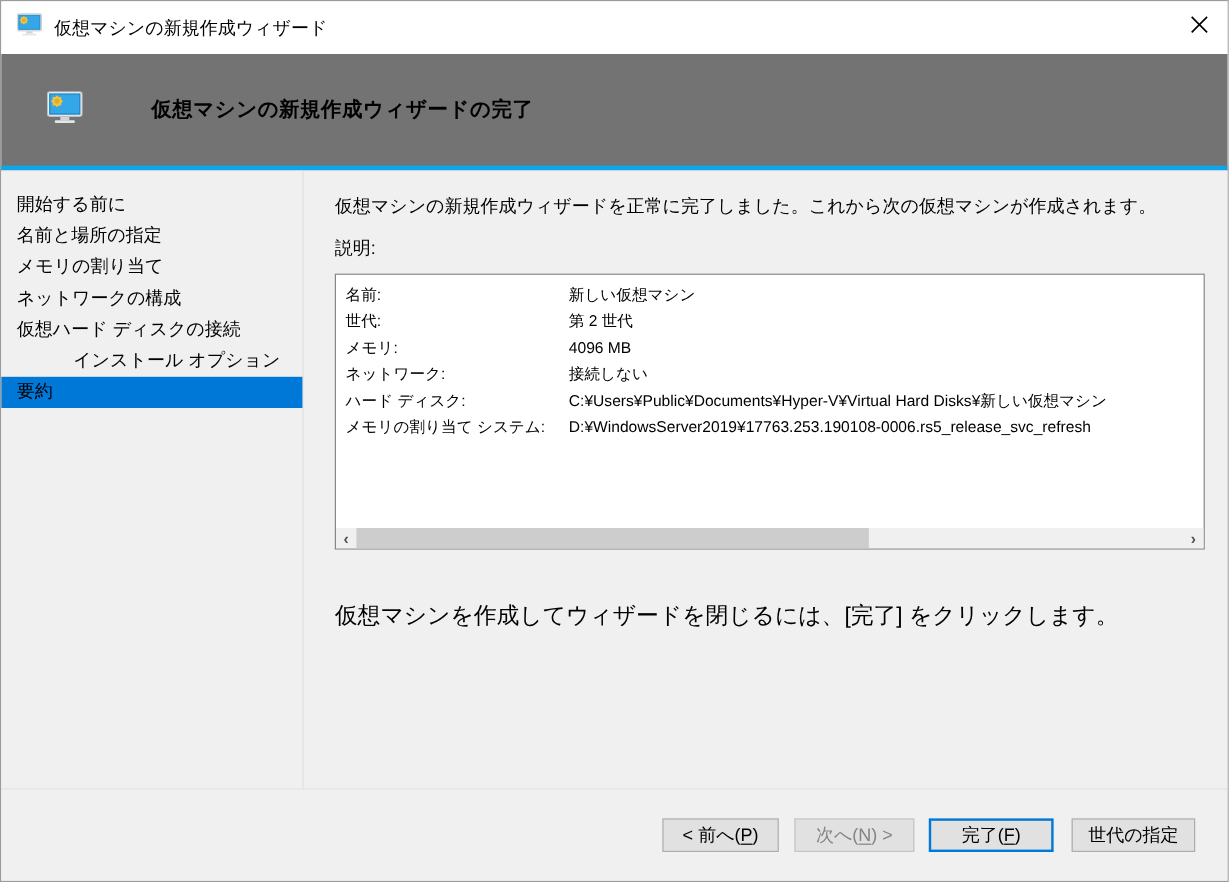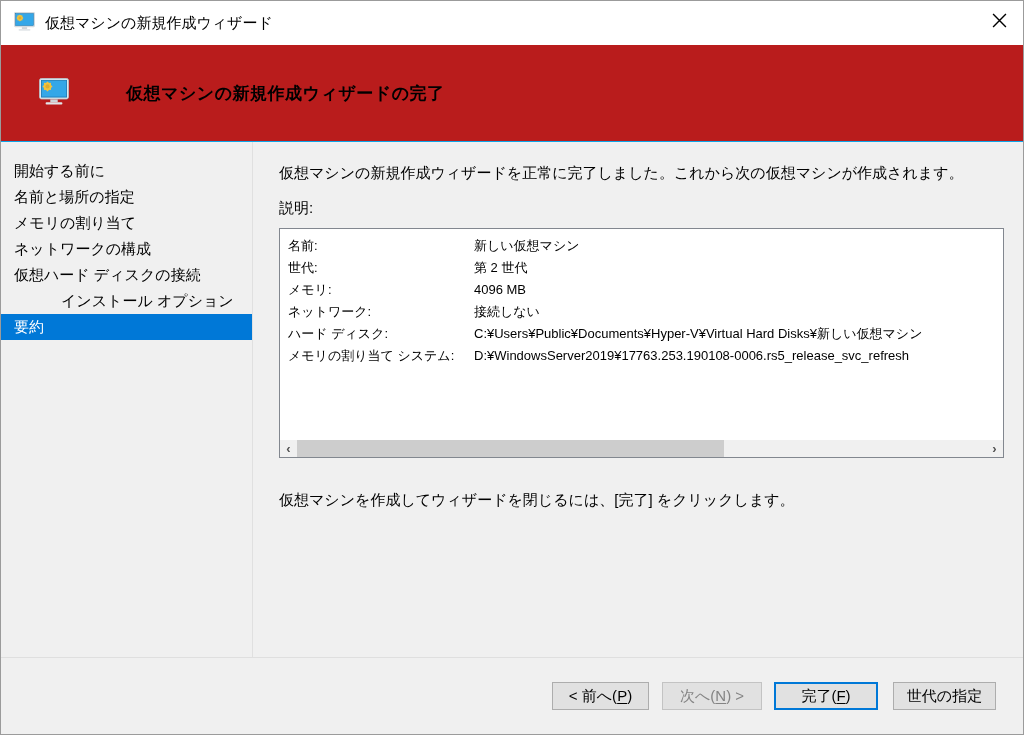--- a/index.html
+++ b/index.html
@@ -36,22 +36,22 @@
     position: absolute;
     right: 0; top: 0;
     width: 48px; height: 42px;
     display: flex; align-items: center; justify-content: center;
     background: transparent;
     border: none;
   }
   
   .header {
     height: 97px;
-    background: #b91c1c;
-    border-bottom: 1px solid #0ea5e9;
+    background: #737373;
+    border-bottom: 4px solid #0ea5e9;
     display: flex;
     align-items: center;
     text-align: right;
   }
   .header .wizard-icon { margin-left: 38px; flex: 0 0 auto; }
   .header h1 {
     margin-left: 57px;
     font-size: 17px;
     font-weight: bold;
     letter-spacing: 0.5px;
@@ -69,21 +69,21 @@
     padding-top: 16px;
     border-right: 1px solid #e0e0e0;
   }
   .nav-item {
     font-size: 15px;
     line-height: 26px;
     padding-left: 13px;
     white-space: nowrap;
   }
   .nav-item.indent { padding-left: 60px; }
-  .nav-item.selected { background: #0078d7; color: #ffffff; }
+  .nav-item.selected { background: #0078d7; color: #000000; }
   .main {
     flex: 1 1 auto;
     padding: 21px 19px 0 26px;
     overflow: hidden;
   }
   .intro { font-size: 15px; line-height: 20px; white-space: nowrap; }
   .desc-label { font-size: 15px; line-height: 20px; margin-top: 15px; }
   
   .summary-box {
     margin-top: 10px;
@@ -113,21 +113,21 @@
     font-weight: bold;
     line-height: 1;
   }
   .hscroll .track { flex: 1 1 auto; position: relative; }
   .hscroll .thumb {
     position: absolute;
     left: 0; top: 0; bottom: 0;
     width: 62%;
     background: #cdcdcd;
   }
-  .note { font-size: 15px; line-height: 20px; margin-top: 32px; white-space: nowrap; }
+  .note { font-size: 19px; line-height: 20px; margin-top: 46px; white-space: nowrap; }
   
   .footer-sep { height: 1px; background: #dfdfdf; }
   .footer {
     height: 76px;
     background: #f0f0f0;
     display: flex;
     justify-content: flex-end;
     align-items: flex-start;
     padding: 24px 27px 0 0;
   }

